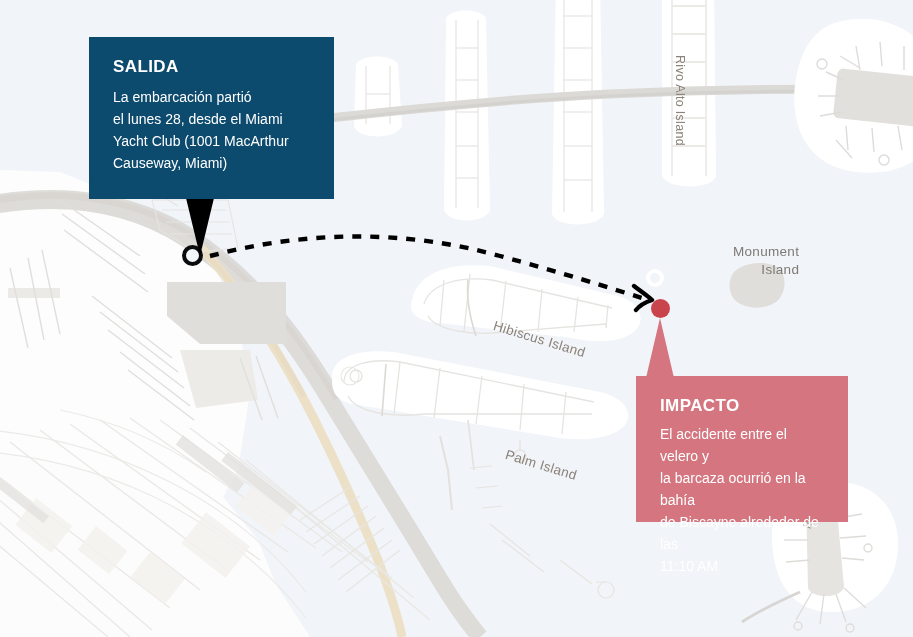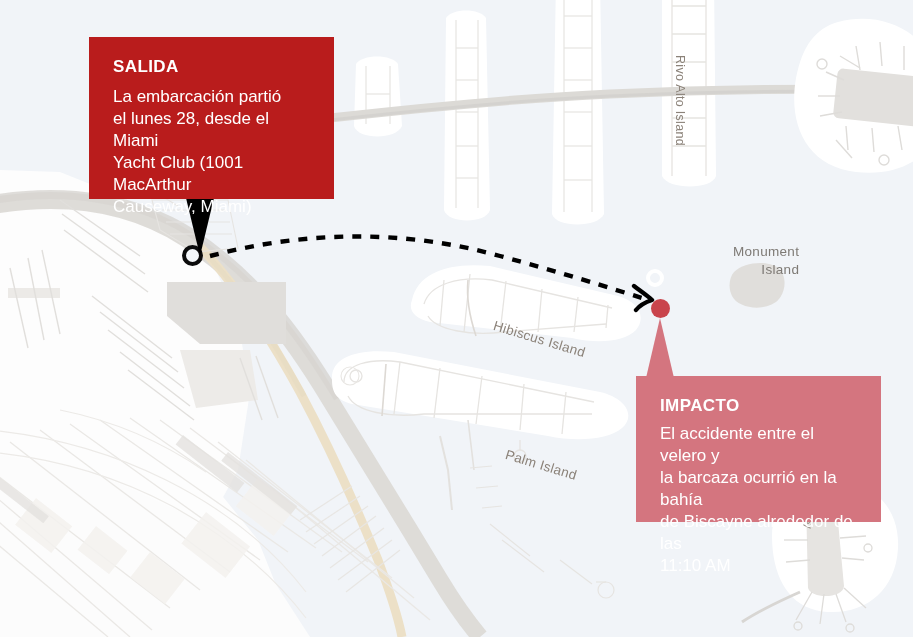--- a/index.html
+++ b/index.html
@@ -30,37 +30,37 @@
     padding: 20px 22px 22px 24px;
   }
   .callout-title {
     font-size: 17px;
     font-weight: bold;
     letter-spacing: 0.4px;
     margin: 0 0 9px 0;
     color: #ffffff;
   }
   .callout-body {
-    font-size: 17px;
+    font-size: 14px;
     line-height: 22px;
     color: #ffffff;
     margin: 0;
     white-space: pre-line;
   }
   #callout-departure {
     left: 89px;
     top: 37px;
     width: 245px;
     height: 162px;
-    background: #b91c1c;
+    background: #0c4a6e;
   }
   #callout-impact {
     left: 636px;
     top: 376px;
-    width: 245px;
+    width: 212px;
     height: 146px;
     background: #d4757f;
   }
   #callout-impact .callout-title { margin-bottom: 7px; }
   
   .pointer {
     position: absolute;
     width: 0;
     height: 0;
   }

